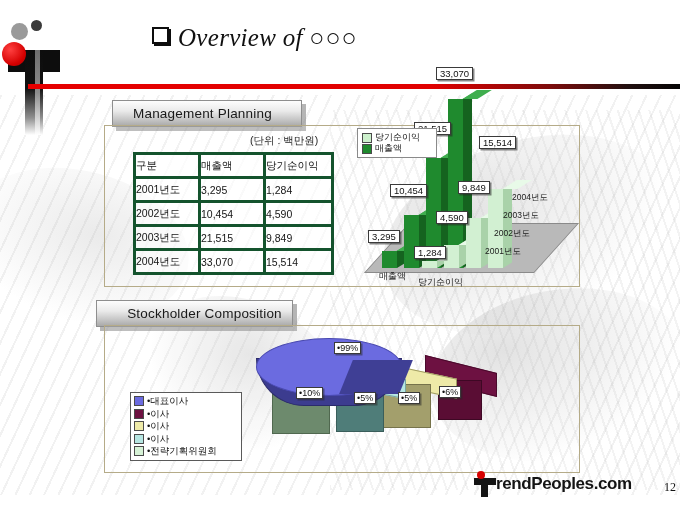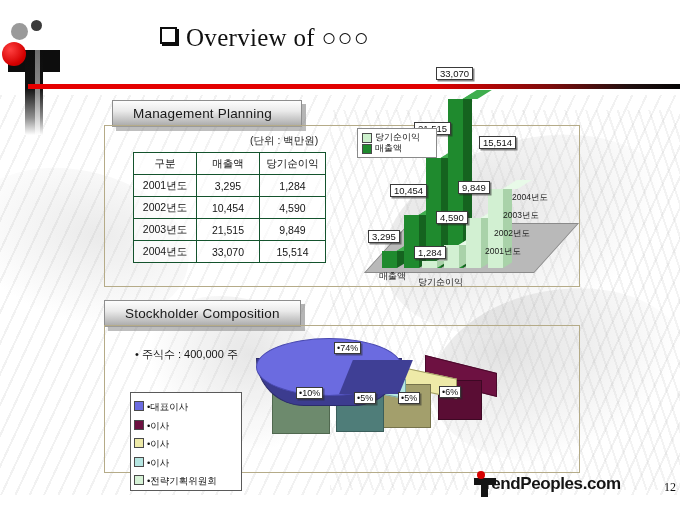--- a/index.html
+++ b/index.html
@@ -66,21 +66,21 @@
     background:#3a3a3a;
   }
 
   
   .redline{
     position:absolute;left:28px;top:84px;width:652px;height:5px;
     background:linear-gradient(to right,#e60000 0%,#e00000 62%,#7d0c0c 80%,#221010 92%,#050505 100%);
   }
 
   
-  .title-block{position:absolute;left:160px;top:24px;width:420px;}
+  .title-block{position:absolute;left:152px;top:24px;width:420px;font-style:italic;}
   .title-main{
     font-family:"Liberation Serif","DejaVu Serif",serif;
     font-size:25px;color:#101010;white-space:nowrap;letter-spacing:.3px;
   }
   .title-bullet{
     display:inline-block;width:13px;height:13px;border:2px solid #0d0d0d;
     margin-right:9px;vertical-align:2px;background:#fff;
     box-shadow:2px 2px 0 #0d0d0d;
   }
   .title-circles{letter-spacing:1px;}
@@ -94,40 +94,40 @@
     position:absolute;height:25px;
     background:linear-gradient(to bottom,#fdfdfd 0%,#eaeaea 40%,#c8c8c8 72%,#a9a9a9 100%);
     border:1px solid #8e8e8e;
     box-shadow:4px 4px 0 rgba(120,120,120,.55);
     display:flex;align-items:center;
   }
   .sec-head span{
     font-size:13.5px;color:#1a1a1a;padding-left:20px;letter-spacing:.2px;white-space:nowrap;
   }
   #secA{left:112px;top:100px;width:188px;}
-  #secB{left:104px;top:300px;width:195px;}
+  #secB{left:96px;top:300px;width:195px;justify-content:center;}
 
   
   .panel{
     position:absolute;border:1px solid #b5ab88;background:rgba(255,255,255,.12);
   }
   #panelA{left:104px;top:125px;width:474px;height:160px;}
   #panelB{left:104px;top:325px;width:474px;height:146px;}
 
   
   .unit-note{
     position:absolute;left:250px;top:134px;font-size:10.5px;color:#1d1d1d;white-space:nowrap;
   }
   table.fin{
     position:absolute;left:133px;top:152px;border-collapse:collapse;
     background:rgba(255,255,255,.55);
   }
   table.fin td,table.fin th{
-    border:1px solid #14532d;font-size:10.5px;color:#141414;font-weight:normal;
-    text-align:center;height:21px;padding:0;
+    border:3px solid #14532d;font-size:10.5px;color:#141414;font-weight:normal;
+    text-align:left;height:21px;padding:0;
   }
   table.fin th{background:rgba(255,255,255,.35);}
   table.fin td.c0,table.fin th.c0{width:62px;}
   table.fin td.c1,table.fin th.c1{width:62px;}
   table.fin td.c2,table.fin th.c2{width:65px;}
 
   
   .chart3d{position:absolute;left:360px;top:60px;width:220px;height:225px;}
   .chart-legend{
     position:absolute;left:-3px;top:68px;width:70px;
@@ -170,38 +170,38 @@
   .axlabel{
     position:absolute;font-size:9px;color:#151515;white-space:nowrap;z-index:30;
   }
 
   
   .bullets{position:absolute;left:135px;top:345px;font-size:11px;color:#141414;line-height:19px;}
   .pie-legend{
     position:absolute;left:130px;top:392px;width:104px;
     background:#ffffff;border:1px solid #5a5a5a;padding:2px 3px;
   }
-  .pie-legend .li{display:flex;align-items:flex-start;font-size:9.5px;color:#111;line-height:12.5px;margin-top:6px;}
+  .pie-legend .li{display:flex;align-items:center;font-size:9.5px;color:#111;line-height:12.5px;}
   .pie-legend .sw{width:8px;height:8px;border:1px solid #4a4a4a;margin-right:3px;display:inline-block;}
 
   .pie-wrap{position:absolute;left:250px;top:330px;width:320px;height:135px;}
   .plabel{
     position:absolute;background:#ffffff;border:1px solid #3a3a3a;
     font-size:9px;color:#111;padding:0 2px;white-space:nowrap;z-index:40;
     box-shadow:1.5px 1.5px 0 rgba(40,40,40,.5);
   }
   .slice{position:absolute;}
 
   
   .footer{position:absolute;left:472px;top:468px;height:30px;}
   .f-logo{position:absolute;left:0;top:2px;width:26px;height:26px;}
   .f-logo .b1{position:absolute;left:2px;top:8px;width:22px;height:7px;background:#141414;}
   .f-logo .b2{position:absolute;left:9px;top:8px;width:7px;height:19px;background:#141414;}
   .f-logo .d{position:absolute;left:5px;top:1px;width:8px;height:8px;border-radius:50%;background:#d60000;}
-  .f-text{position:absolute;left:13px;top:6px;font-size:17px;font-weight:bold;color:#141414;letter-spacing:-.4px;}
+  .f-text{position:absolute;left:24px;top:6px;font-size:17px;font-weight:bold;color:#141414;letter-spacing:-.4px;}
   .f-page{position:absolute;left:192px;top:12px;font-size:12px;color:#141414;
     font-family:"Liberation Serif","DejaVu Serif",serif;}
 </style>
 </head>
 <body>
 
 <div class="bg-texture">
   <div class="shell s1"></div>
   <div class="shell s2"></div>
   <div class="shell s3"></div>
@@ -343,21 +343,20 @@
   <div class="axlabel" style="left:58px;top:216px;">당기순이익</div>
 </div>
 
 <div class="sec-head" id="secB">
   <span>Stockholder Composition</span>
 </div>
 
 <div class="panel" id="panelB"></div>
 
 <div class="bullets">
-  <div>• 주식수 : 400,000 주</div>
 </div>
 
 <div class="pie-legend">
   <div class="li">
     <span class="sw" style="background:#6b6be0;"></span>
     <span>•대표이사</span>
   </div>
   <div class="li">
     <span class="sw" style="background:#6d1141;"></span>
     <span>•이사</span>
@@ -394,21 +393,21 @@
               transform:skewY(9deg);border:1px solid #8cab8c;"></div>
   <div class="slice" style="left:22px;top:58px;width:56px;height:44px;background:#6d8a6d;border:1px solid #50684f;"></div>
 
   <div class="slice" style="left:6px;top:28px;width:144px;height:46px;background:#3c3c8f;
               border-radius:0 0 72px 72px;border:1px solid #2b2b6b;"></div>
   <div class="slice" style="left:6px;top:8px;width:144px;height:56px;background:#6b6be0;
               border-radius:50%;border:1px solid #4a4ab0;"></div>
   <div class="slice" style="left:96px;top:30px;width:60px;height:34px;background:#3f3f95;
               transform:skewX(-22deg);"></div>
 
-  <div class="plabel" style="left:84px;top:12px;">•74%</div>
+  <div class="plabel" style="left:84px;top:12px;">•99%</div>
   <div class="plabel" style="left:46px;top:57px;">•10%</div>
   <div class="plabel" style="left:104px;top:62px;">•5%</div>
   <div class="plabel" style="left:148px;top:62px;">•5%</div>
   <div class="plabel" style="left:189px;top:56px;">•6%</div>
 </div>
 
 <div class="footer">
   <div class="f-logo">
     <div class="b1"></div>
       <div class="b2"></div>

